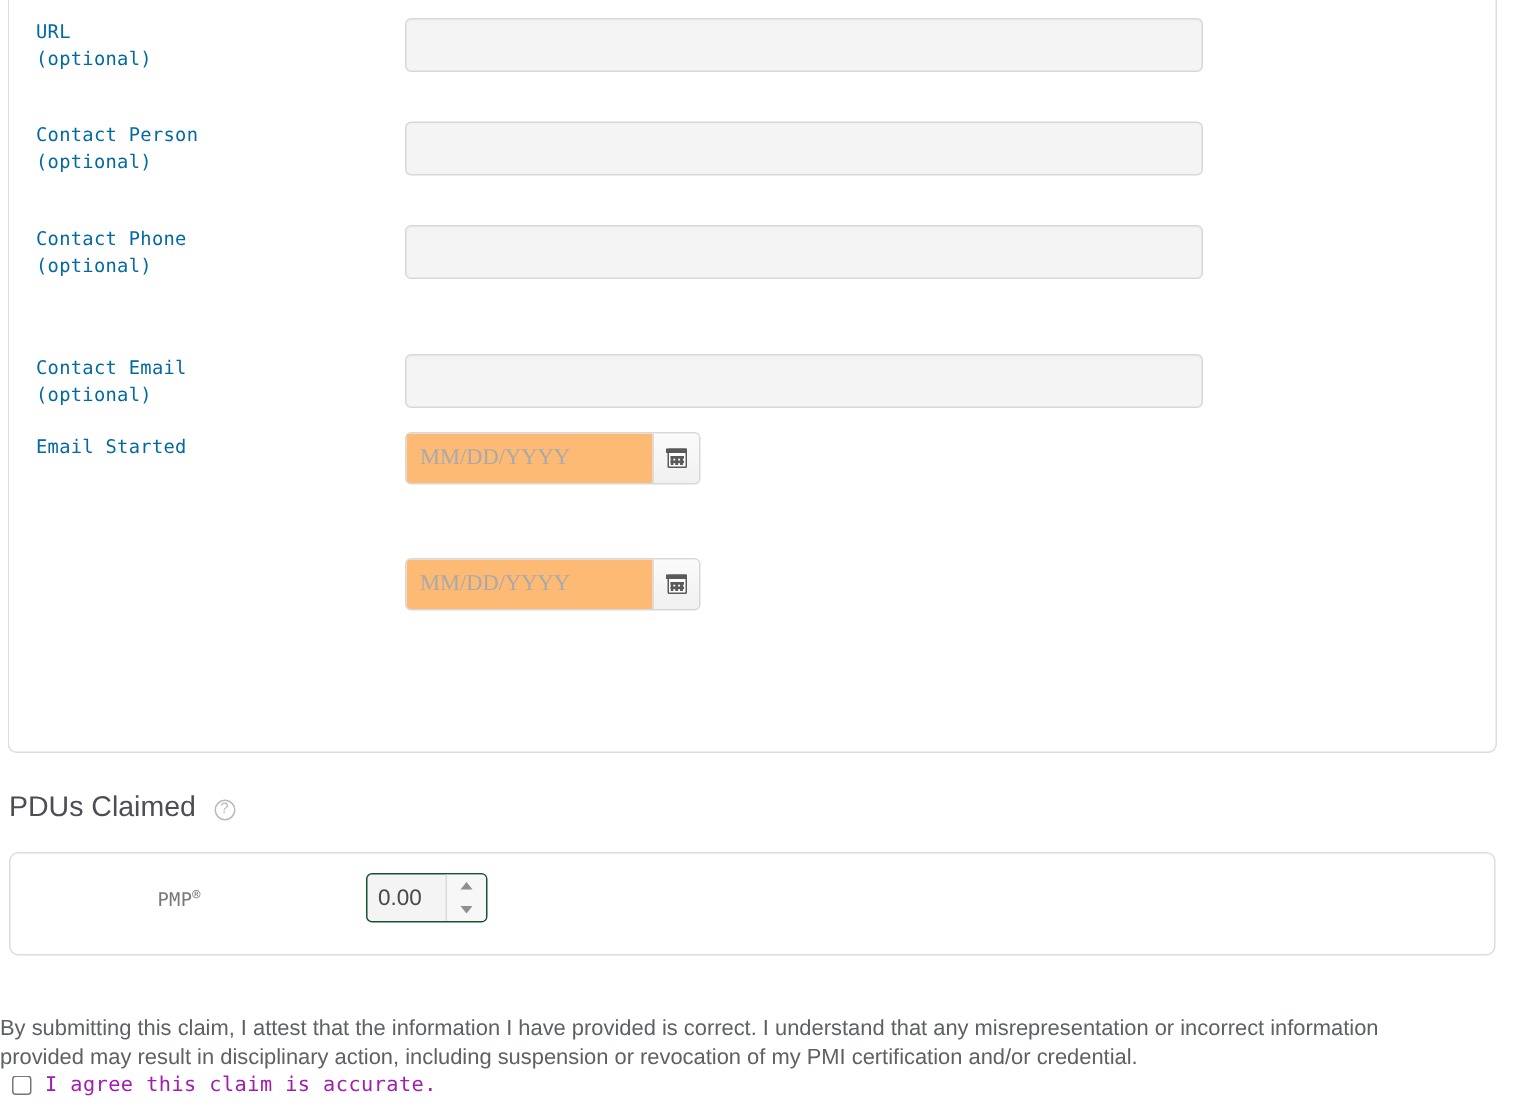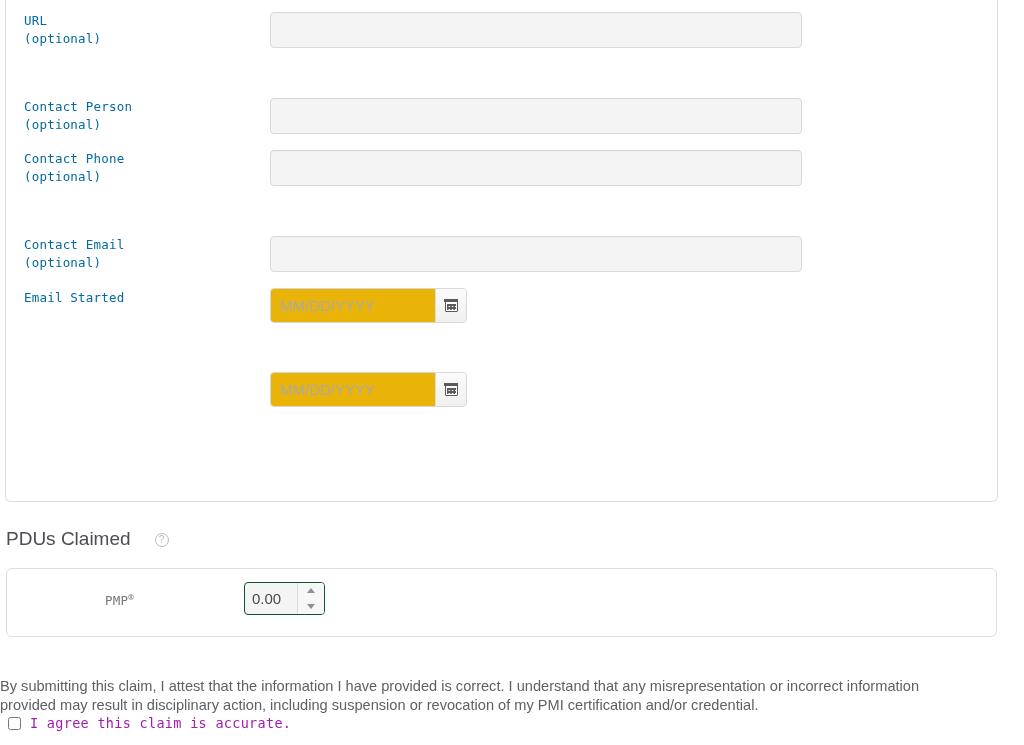--- a/index.html
+++ b/index.html
@@ -97,22 +97,22 @@
     background: #f4f4f4;
     border: 1px solid #d8d8d8;
     border-radius: 4px;
     box-sizing: border-box;
     overflow: hidden;
   }
   .date-input {
     flex: 1 1 auto;
     height: 100%;
     border: none;
-    background: #eab308;
-    font-family: Liberation Sans, sans-serif;
+    background: #fdba74;
+    font-family: Liberation Serif, serif;
     font-size: 15px;
     color: #555;
     padding: 0 9px;
     outline: none;
     min-width: 0;
   }
   .date-input::placeholder {
     color: #a9a9ad;
     opacity: 1;
   }
@@ -158,21 +158,21 @@
     position: absolute;
     left: 6px;
     top: 528px;
     font-size: 19px;
     color: #4d4d55;
     font-family: "Liberation Sans", sans-serif;
     font-weight: normal;
     margin: 0;
     display: flex;
     align-items: center;
-    gap: 24px;
+    gap: 12px;
   }
   .help-icon {
     display: inline-flex;
     align-items: center;
     justify-content: center;
     width: 14px;
     height: 14px;
     border: 1px solid #b9b9bf;
     border-radius: 50%;
     color: #b9b9bf;
@@ -292,21 +292,21 @@
 </head>
 <body>
 
 <div class="panel panel-details">
   <div class="form-rows" id="form-rows">
       <div class="form-row" style="top: 22px;">
         <div class="field-label">URL
 (optional)</div>
         <input type="text" class="text-input" placeholder="" style="">
       </div>
-      <div class="form-row" style="top: 108px;">
+      <div class="form-row" style="top: 91px;">
         <div class="field-label">Contact Person
 (optional)</div>
         <input type="text" class="text-input" placeholder="" style="">
       </div>
       <div class="form-row" style="top: 160px;">
         <div class="field-label">Contact Phone
 (optional)</div>
         <input type="text" class="text-input" placeholder="" style="">
       </div>
       <div class="form-row" style="top: 246px;">

